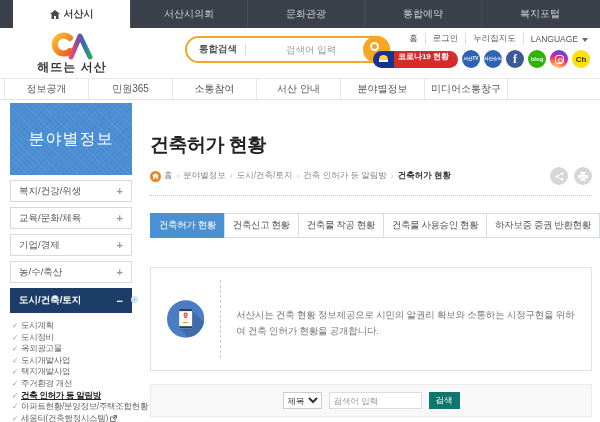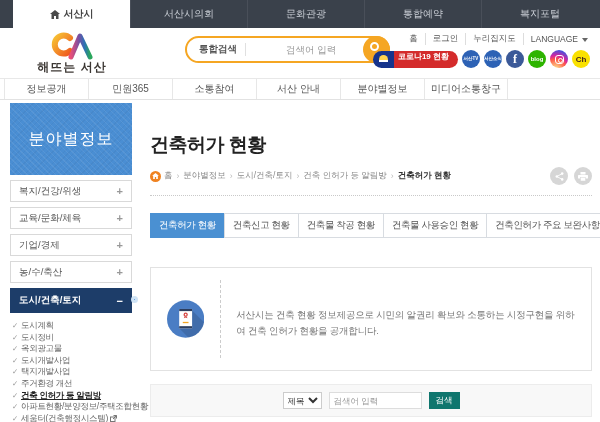--- a/index.html
+++ b/index.html
@@ -304,20 +304,21 @@
         </span>
       </div>
 
       <div class="dotted"></div>
 
       <div class="tabs">
         <a class="tab active">건축허가 현황</a>
         <a class="tab">건축신고 현황</a>
         <a class="tab">건축물 착공 현황</a>
         <a class="tab">건축물 사용승인 현황</a>
+        <a class="tab">하자보증 증권 반환현황</a>
         <a class="tab">건축인허가 주요 보완사항</a>
       </div>
 
       <div class="notice">
         <svg width="52" height="52" viewBox="0 0 52 52">
           <defs>
               <clipPath id="nc">
                 <circle cx="26" cy="26" r="26"></circle>
               </clipPath>
             </defs>

